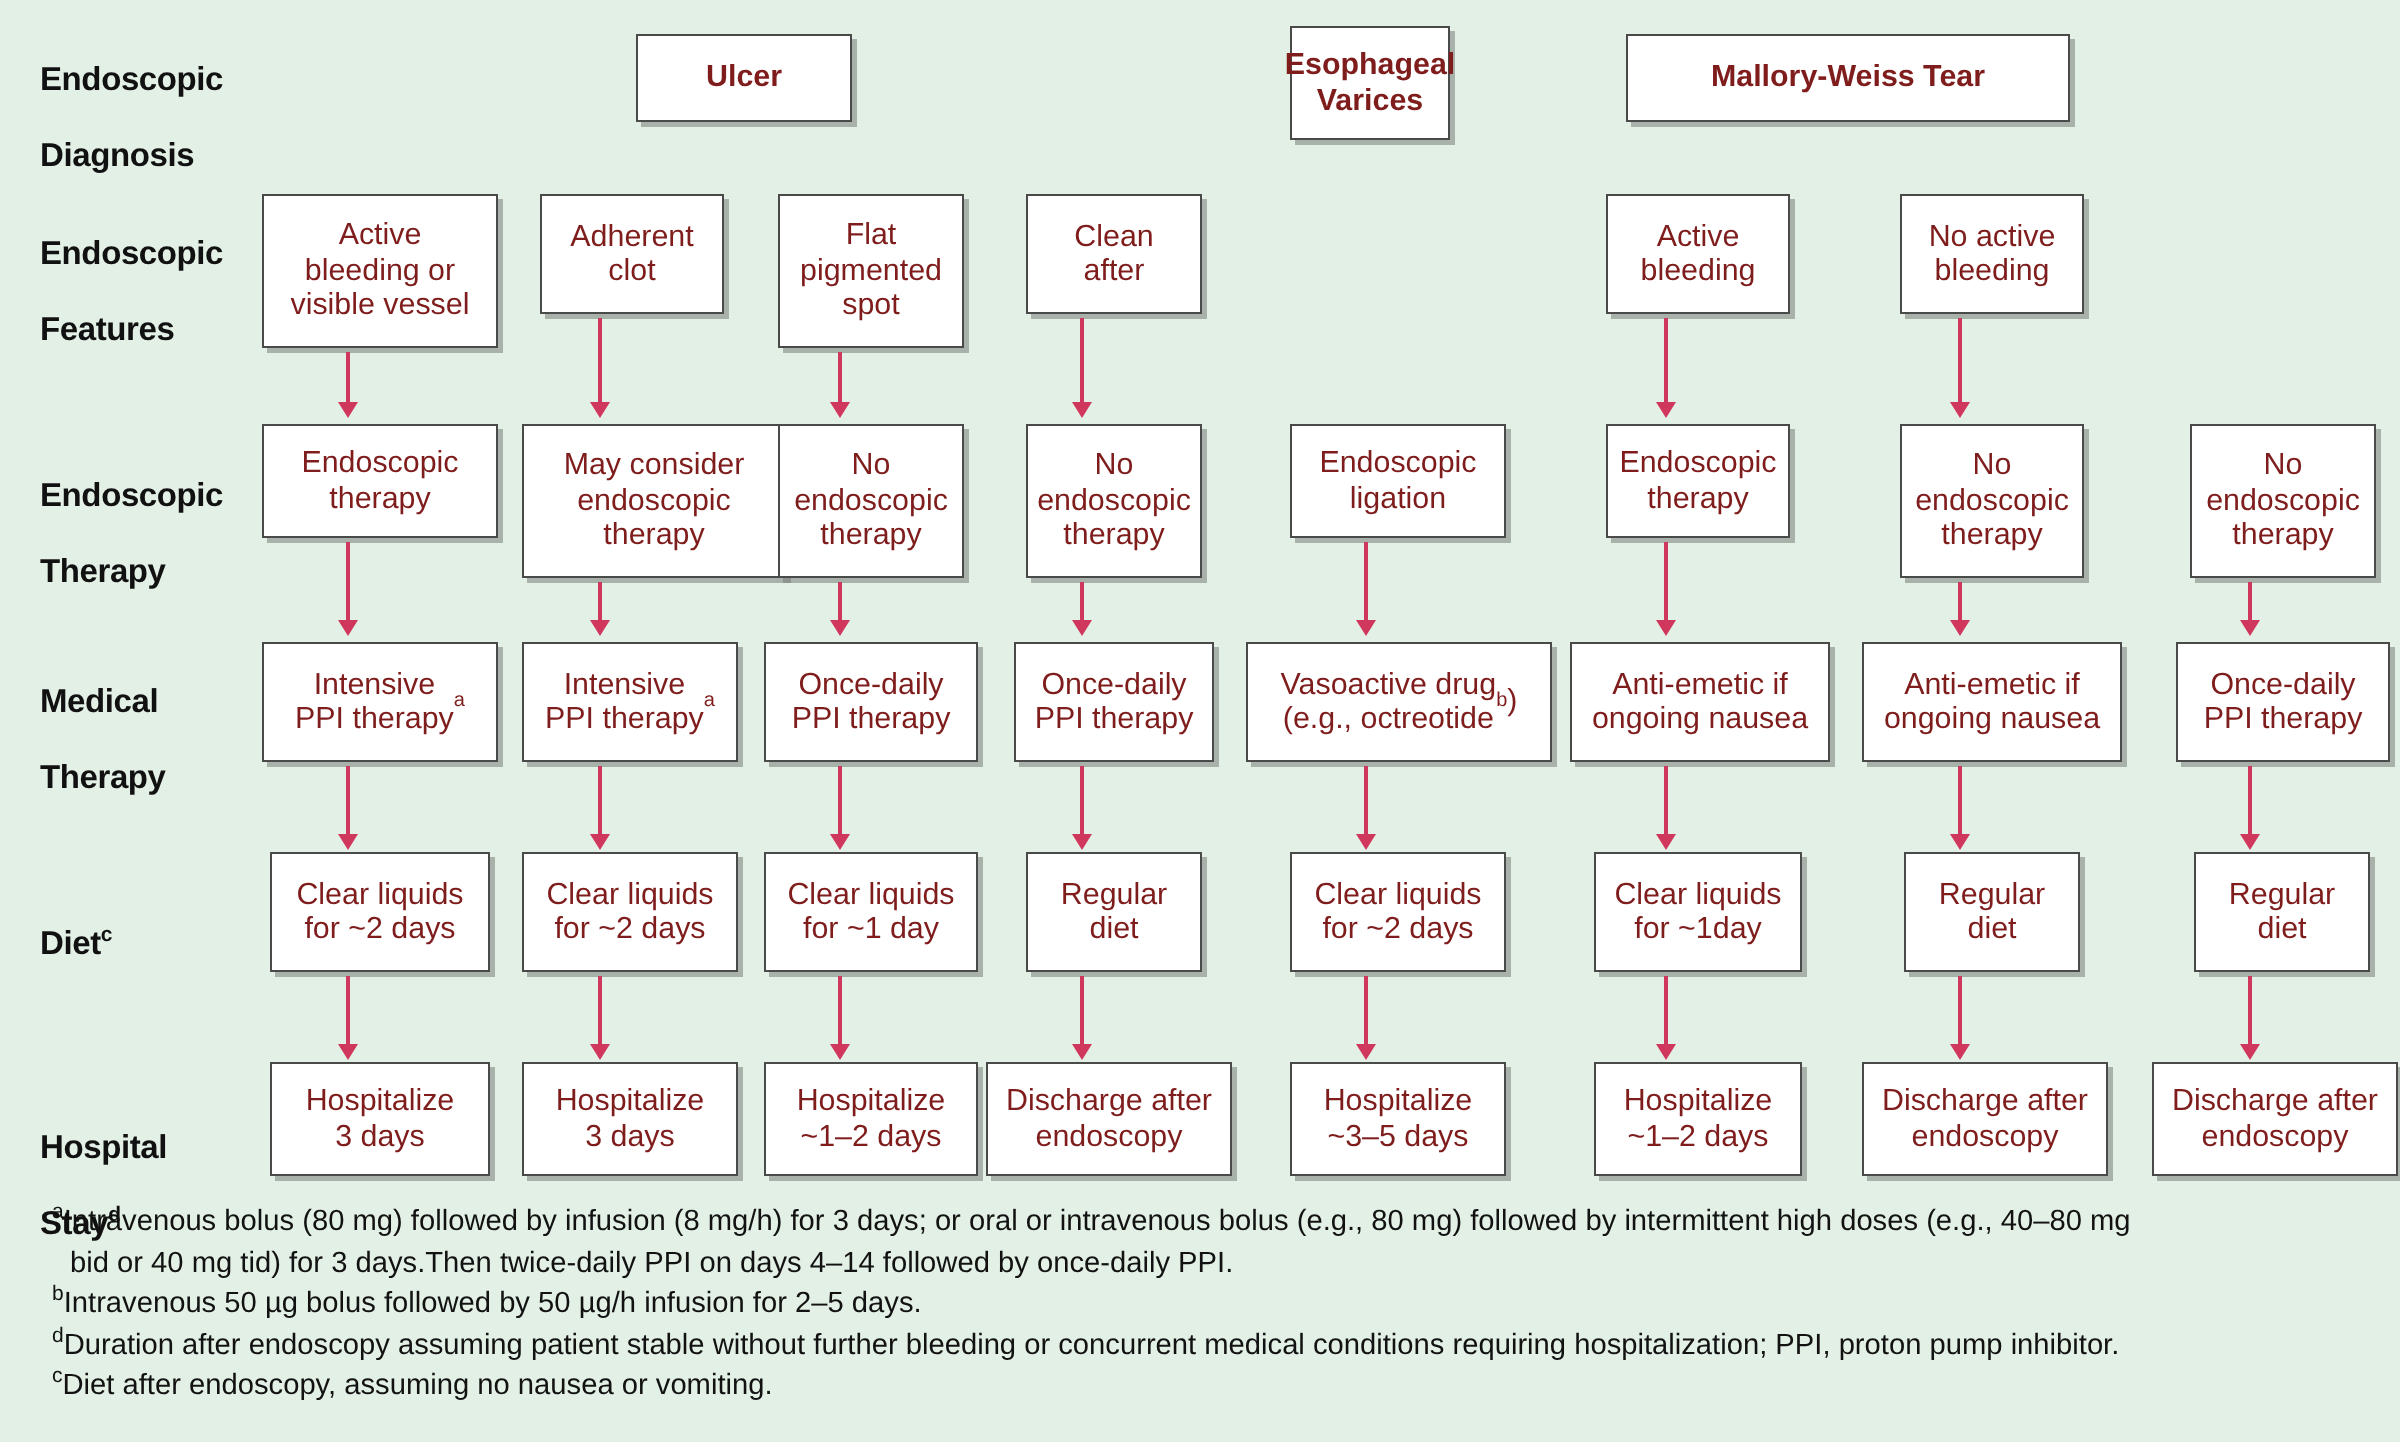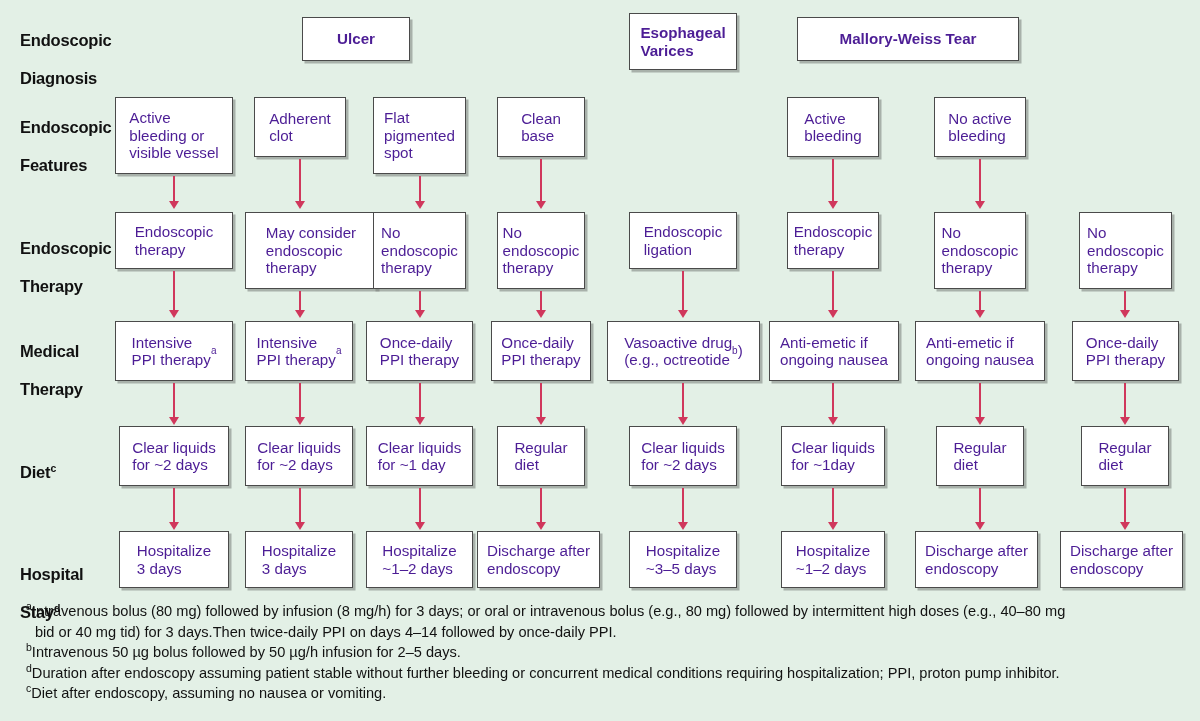--- a/index.html
+++ b/index.html
@@ -41,26 +41,27 @@
   
   .node {
     position: absolute;
     box-sizing: border-box;
     background: #ffffff;
     border: 1.6px solid #4a4a4a;
     box-shadow: 2.5px 2.5px 0 0 rgba(120,125,120,0.55);
     display: flex;
     align-items: center;
     justify-content: center;
-    text-align: left;
+    text-align: center;
     font-size: 15.2px;
     line-height: 17.5px;
-    color: #4c1d95;
+    color: #7f1d1d;
     padding: 1px 3px;
     white-space: pre-line;
+    margin-left: 16px;
   }
   .node.bold {
     font-weight: bold;
   }
   .node sup {
     font-size: 10px;
     vertical-align: super;
     line-height: 0;
   }
 
@@ -143,39 +144,39 @@
     <span>Diet</span><sup>c</sup>
   </div>
 
   <div class="row-label" style="left:20px; top:546px;">
     <span>Hospital</span><br>
     <span>Stay</span><sup>d</sup>
   </div>
 
   <div class="node bold" style="left:302px; top:17px; width:108px; height:44px;">Ulcer</div>
 
-  <div class="node bold" style="left:629px; top:13px; width:108px; height:57px;">Esophageal
+  <div class="node bold" style="left:629px; top:13px; width:80px; height:57px;">Esophageal
 Varices</div>
 
   <div class="node bold" style="left:797px; top:17px; width:222px; height:44px;">Mallory-Weiss Tear</div>
 
 
   <div class="node" style="left:115px; top:97px; width:118px; height:77px;">Active
 bleeding or
 visible vessel</div>
 
   <div class="node" style="left:254px; top:97px; width:92px; height:60px;">Adherent
 clot</div>
 
   <div class="node" style="left:373px; top:97px; width:93px; height:77px;">Flat
 pigmented
 spot</div>
 
   <div class="node" style="left:497px; top:97px; width:88px; height:60px;">Clean
-base</div>
+after</div>
 
   <div class="node" style="left:787px; top:97px; width:92px; height:60px;">Active
 bleeding</div>
 
   <div class="node" style="left:934px; top:97px; width:92px; height:60px;">No active
 bleeding</div>
 
   <div class="arrow" style="left:167px; top:176px; height:34px;">
     <div class="shaft" style="height:26px;"></div>
       <div class="head" style="top:25px;"></div>

